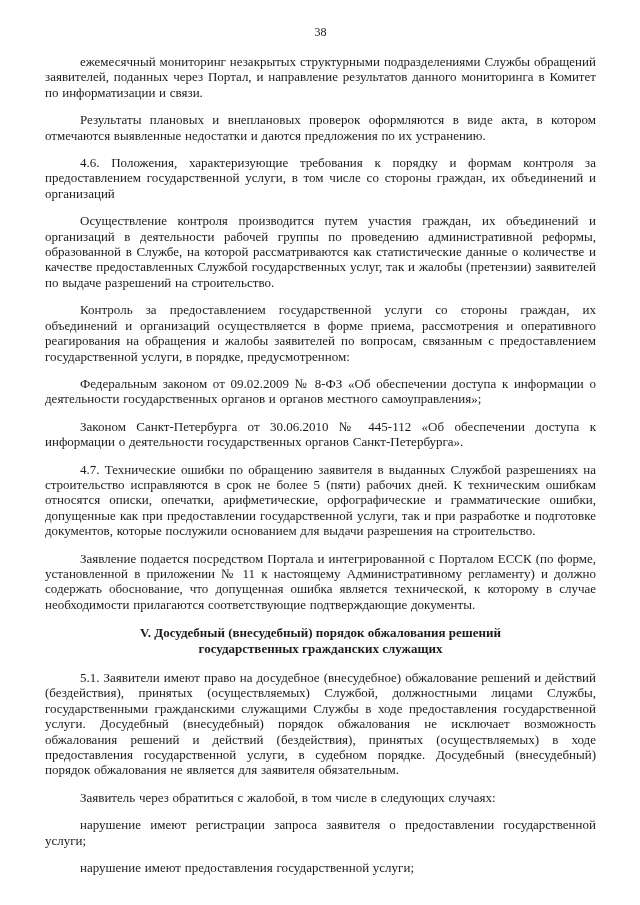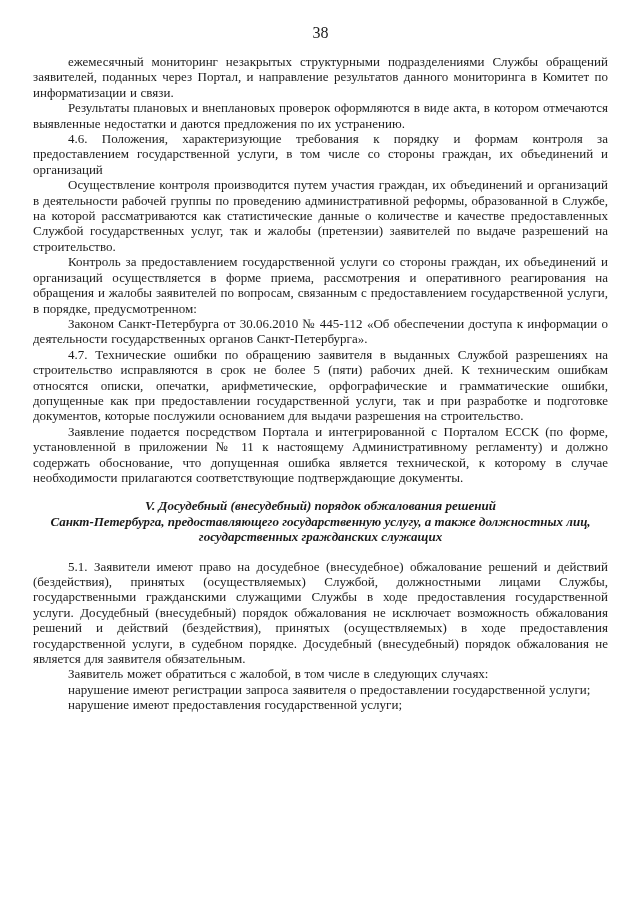--- a/index.html
+++ b/index.html
@@ -16,74 +16,73 @@
   }
   .page {
     box-sizing: border-box;
     width: 640px;
     height: 905px;
     padding: 25px 32px 0 33px;
     background: #ffffff;
   }
   .page-number {
     text-align: center;
-    font-size: 16px;
+    font-size: 12px;
     line-height: 15px;
     margin-bottom: 14px;
   }
   .para {
-    margin: 0;
+    margin: 12px;
     font-size: 13px;
     line-height: 15.4px;
     text-align: justify;
     text-indent: 35px;
     word-spacing: 0.5px;
   }
   .section-heading {
     font-size: 13px;
     line-height: 15.4px;
     font-weight: bold;
     text-align: center;
     margin: 13px 0 14px 0;
-    font-style: italic;
   }
 </style>
 </head>
 <body>
 
 <div class="page">
 
   <div class="page-number">38</div>
 
   <p class="para">ежемесячный мониторинг незакрытых структурными подразделениями Службы обращений заявителей, поданных через Портал, и направление результатов данного мониторинга в Комитет по информатизации и связи.</p>
 
   <p class="para">Результаты плановых и внеплановых проверок оформляются в виде акта, в котором отмечаются выявленные недостатки и даются предложения по их устранению.</p>
 
   <p class="para">4.6. Положения, характеризующие требования к порядку и формам контроля за предоставлением государственной услуги, в том числе со стороны граждан, их объединений и организаций</p>
 
   <p class="para">Осуществление контроля производится путем участия граждан, их объединений и организаций в деятельности рабочей группы по проведению административной реформы, образованной в Службе, на которой рассматриваются как статистические данные о количестве и качестве предоставленных Службой государственных услуг, так и жалобы (претензии) заявителей по выдаче разрешений на строительство.</p>
 
   <p class="para">Контроль за предоставлением государственной услуги со стороны граждан, их объединений и организаций осуществляется в форме приема, рассмотрения и оперативного реагирования на обращения и жалобы заявителей по вопросам, связанным с предоставлением государственной услуги, в порядке, предусмотренном:</p>
 
+  <p class="para">Федеральным законом от 09.02.2009 № 8-ФЗ «Об обеспечении доступа к информации о деятельности государственных органов и органов местного самоуправления»;</p>
 
   <p class="para">Законом Санкт-Петербурга от 30.06.2010 № 445-112 «Об обеспечении доступа к информации о деятельности государственных органов Санкт-Петербурга».</p>
 
 
   <p class="para">4.7. Технические ошибки по обращению заявителя в выданных Службой разрешениях на строительство исправляются в срок не более 5 (пяти) рабочих дней. К техническим ошибкам относятся описки, опечатки, арифметические, орфографические и грамматические ошибки, допущенные как при предоставлении государственной услуги, так и при разработке и подготовке документов, которые послужили основанием для выдачи разрешения на строительство.</p>
 
   <p class="para">Заявление подается посредством Портала и интегрированной с Порталом ЕССК (по форме, установленной в приложении № 11 к настоящему Административному регламенту) и должно содержать обоснование, что допущенная ошибка является технической, к которому в случае необходимости прилагаются соответствующие подтверждающие документы.</p>
 
 
   <div class="section-heading">
     <div>V. Досудебный (внесудебный) порядок обжалования решений</div>
-    <div>Санкт-Петербурга, предоставляющего государственную услугу, а также должностных лиц,</div>
     <div>государственных гражданских служащих</div>
   </div>
 
   <p class="para">5.1. Заявители имеют право на досудебное (внесудебное) обжалование решений и действий (бездействия), принятых (осуществляемых) Службой, должностными лицами Службы, государственными гражданскими служащими Службы в ходе предоставления государственной услуги. Досудебный (внесудебный) порядок обжалования не исключает возможность обжалования решений и действий (бездействия), принятых (осуществляемых) в ходе предоставления государственной услуги, в судебном порядке. Досудебный (внесудебный) порядок обжалования не является для заявителя обязательным.</p>
 
-  <p class="para">Заявитель может обратиться с жалобой, в том числе в следующих случаях:</p>
+  <p class="para">Заявитель через обратиться с жалобой, в том числе в следующих случаях:</p>
 
   <p class="para">нарушение имеют регистрации запроса заявителя о предоставлении государственной услуги;</p>
 
   <p class="para">нарушение имеют предоставления государственной услуги;</p>
 
 </div>
 
 </body></html>

